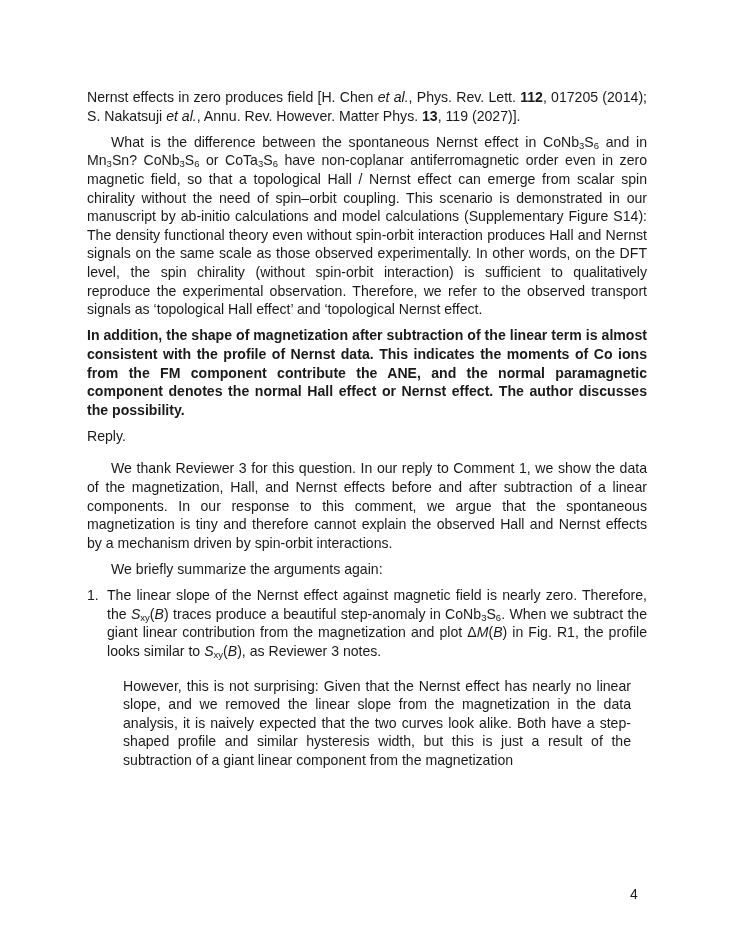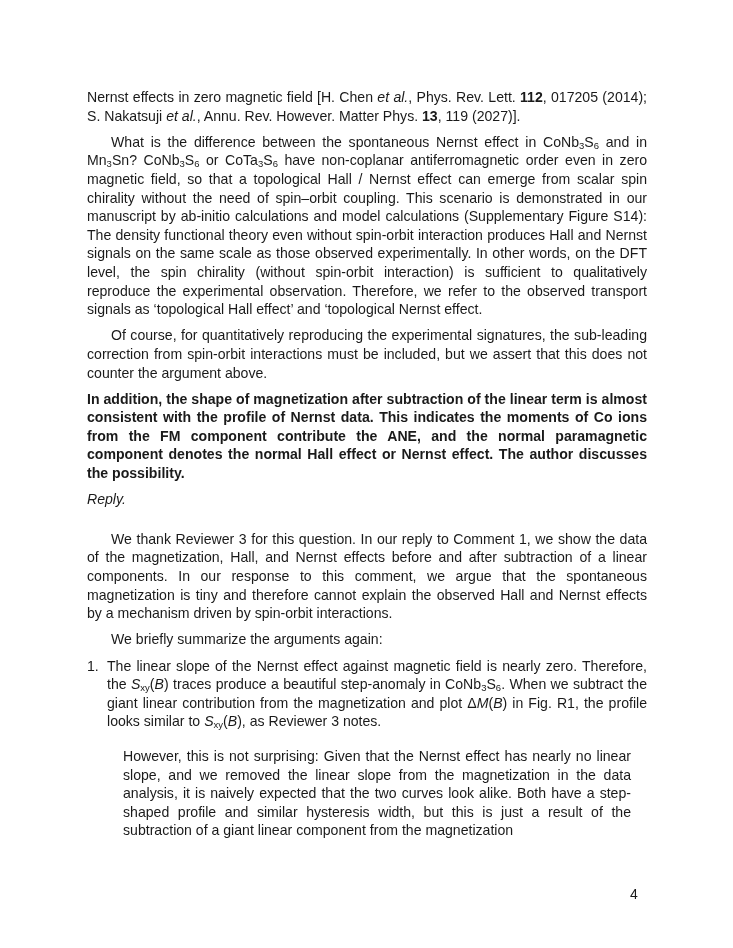--- a/index.html
+++ b/index.html
@@ -10,44 +10,43 @@
     top: 88px;
     width: 560px;
     font-family: "Liberation Sans", sans-serif;
     font-size: 14.1px;
     line-height: 18.6px;
     color: #1a1a1a;
   }
   p { margin: 0 0 7.6px 0; text-align: justify; }
   p.indent { text-indent: 24px; }
   p.bold { font-weight: bold; }
-  p.reply { font-style: italic; margin-bottom: 21px; }
+  p.reply { margin-bottom: 14px; }
   .list-item { position: relative; padding-left: 20px; margin: 0 0 7.6px 0; text-align: justify; }
   .list-num { position: absolute; left: 0; top: 0; }
   .list-cont { padding-left: 20px; margin: 16px; text-align: justify; }
   sub { font-size: 9.5px; vertical-align: -2px; line-height: 0; }
   .page-number {
     position: absolute;
     left: 630px;
     top: 886px;
     font-family: "Liberation Sans", sans-serif;
     font-size: 14px;
     color: #1a1a1a;
   }
 </style>
 </head>
 <body>
 
 <div class="page">
 
-  <p><span>Nernst effects in zero magnetic field [H. Chen </span><i>et al.</i><span>, Phys. Rev. Lett. </span><b>112</b><span>, 017205 (2014); S. Nakatsuji </span><i>et al.</i><span>, Annu. Rev. However. Matter Phys. </span><b>13</b><span>, 119 (2027)].</span></p>
+  <p><span>Nernst effects in zero produces field [H. Chen </span><i>et al.</i><span>, Phys. Rev. Lett. </span><b>112</b><span>, 017205 (2014); S. Nakatsuji </span><i>et al.</i><span>, Annu. Rev. However. Matter Phys. </span><b>13</b><span>, 119 (2027)].</span></p>
 
   <p class="indent"><span>What is the difference between the spontaneous Nernst effect in CoNb</span><sub>3</sub><span>S</span><sub>6</sub><span> and in Mn</span><sub>3</sub><span>Sn? CoNb</span><sub>3</sub><span>S</span><sub>6</sub><span> or CoTa</span><sub>3</sub><span>S</span><sub>6</sub><span> have non-coplanar antiferromagnetic order even in zero magnetic field, so that a topological Hall / Nernst effect can emerge from scalar spin chirality without the need of spin–orbit coupling. This scenario is demonstrated in our manuscript by ab-initio calculations and model calculations (Supplementary Figure S14): The density functional theory even without spin-orbit interaction produces Hall and Nernst signals on the same scale as those observed experimentally. In other words, on the DFT level, the spin chirality (without spin-orbit interaction) is sufficient to qualitatively reproduce the experimental observation. Therefore, we refer to the observed transport signals as ‘topological Hall effect’ and ‘topological Nernst effect.</span></p>
 
-  <p class="indent">Of course, for quantitatively reproducing the experimental signatures, the sub-leading correction from spin-orbit interactions must be included, but we assert that this does not counter the argument above.</p>
 
   <p class="bold">In addition, the shape of magnetization after subtraction of the linear term is almost consistent with the profile of Nernst data. This indicates the moments of Co ions from the FM component contribute the ANE, and the normal paramagnetic component denotes the normal Hall effect or Nernst effect. The author discusses the possibility.</p>
 
   <p class="reply">Reply.</p>
 
   <p class="indent">We thank Reviewer 3 for this question. In our reply to Comment 1, we show the data of the magnetization, Hall, and Nernst effects before and after subtraction of a linear components. In our response to this comment, we argue that the spontaneous magnetization is tiny and therefore cannot explain the observed Hall and Nernst effects by a mechanism driven by spin-orbit interactions.</p>
 
   <p class="indent">We briefly summarize the arguments again:</p>
 
   <div class="list-item">

